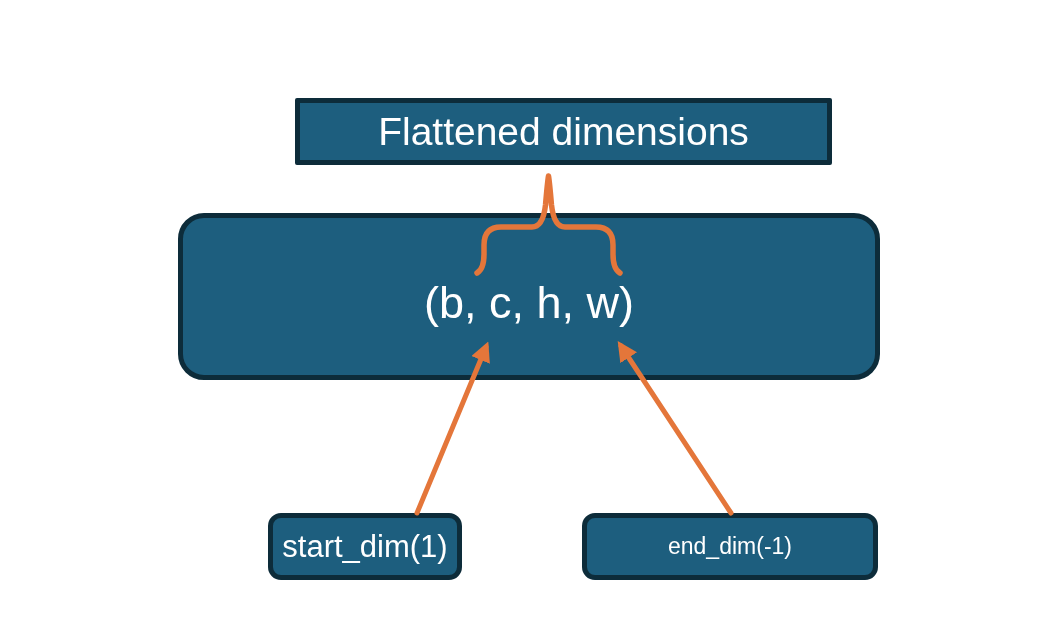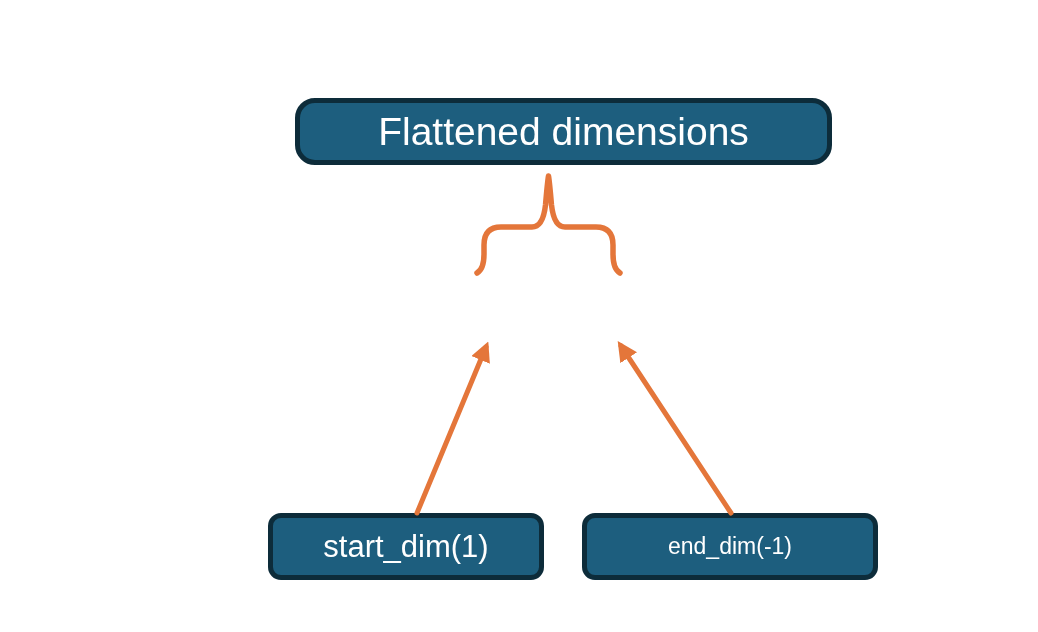--- a/index.html
+++ b/index.html
@@ -22,33 +22,33 @@
     border: 5px solid #0D2C3A;
     color: #ffffff;
     display: flex;
     align-items: center;
     justify-content: center;
     white-space: nowrap;
   }
   .node-top {
     left: 295px; top: 98px;
     width: 537px; height: 67px;
-    border-radius: 20px;
+    border-radius: 2px;
     font-size: 39px;
   }
   .node-main {
     left: 178px; top: 213px;
     width: 702px; height: 167px;
     border-radius: 26px;
     font-size: 45px;
     padding-top: 12px;
   }
   .node-start {
     left: 268px; top: 513px;
-    width: 276px; height: 67px;
+    width: 194px; height: 67px;
     border-radius: 13px;
     font-size: 31px;
   }
   .node-end {
     left: 582px; top: 513px;
     width: 296px; height: 67px;
     border-radius: 13px;
     font-size: 23px;
   }
   svg.overlay {
@@ -61,20 +61,23 @@
 </style>
 </head>
 <body>
 
 <div class="canvas">
 
   <div class="node node-top">
     <span>Flattened dimensions</span>
   </div>
 
+  <div class="node node-main">
+    <span>(b, c, h, w)</span>
+  </div>
 
   <div class="node node-start">
     <span>start_dim(1)</span>
   </div>
 
   <div class="node node-end">
     <span>end_dim(-1)</span>
   </div>
 
   <svg class="overlay" viewBox="0 0 1038 632" xmlns="http://www.w3.org/2000/svg">

